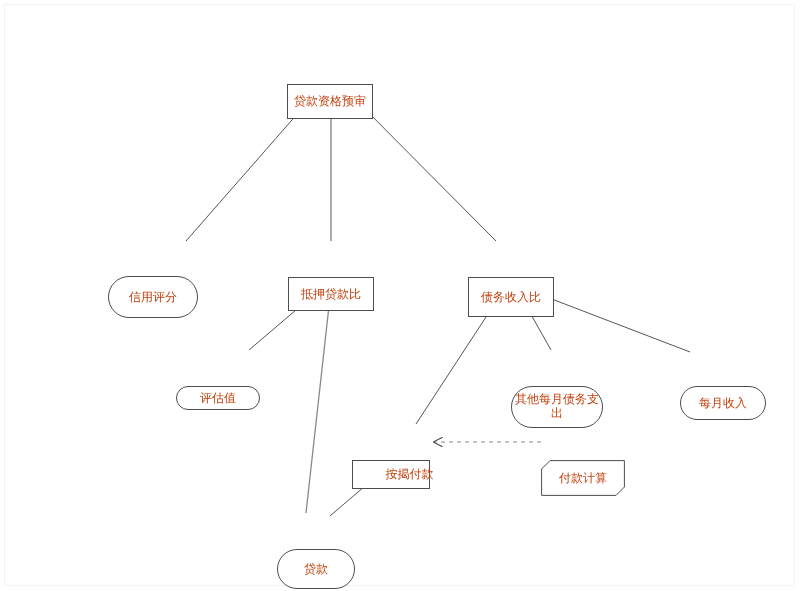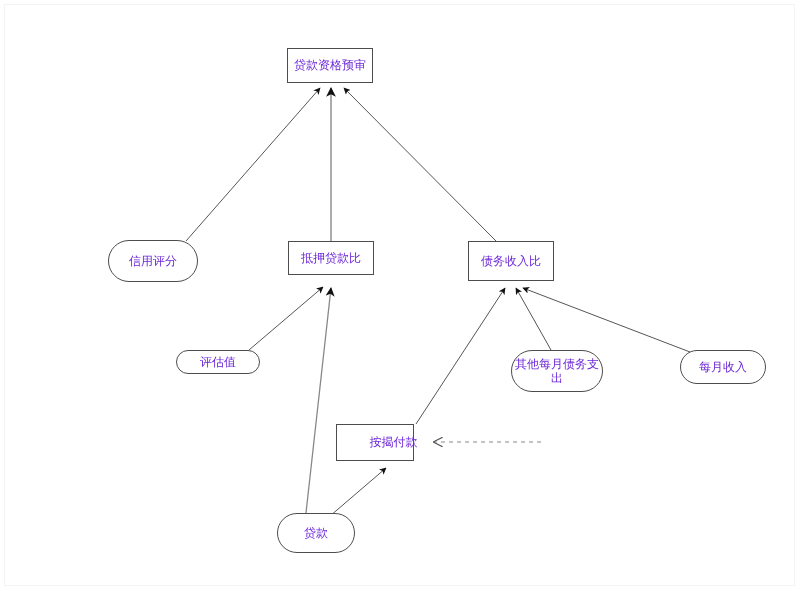--- a/index.html
+++ b/index.html
@@ -37,25 +37,26 @@
     height: 591px;
   }
   .node {
     position: absolute;
     box-sizing: border-box;
     background: #ffffff;
     border: 1px solid #4d4d4d;
     display: flex;
     align-items: center;
     justify-content: center;
-    color: #6d28d9;
+    color: #c2410c;
     font-size: 12px;
     line-height: 13px;
     text-align: center;
     white-space: nowrap;
+    margin-top: 36px;
   }
   .node.rect {
     border-radius: 0;
   }
   .node.rounded {
     border-radius: 22px;
     justify-content: center;
   }
   .node.note {
     border: none;
@@ -75,20 +76,21 @@
   }
   
   .node.overflow-label {
     overflow: visible;
   }
   .node.overflow-label .node-label {
     white-space: normal;
     width: 96px;
     word-break: break-all;
     line-height: 14px;
+    font-family: Liberation Mono, monospace;
   }
 </style>
 </head>
 <body>
 
 <div id="canvas">
 
   <div id="page-frame"></div>
 
   <svg id="edges" viewBox="0 0 800 591" xmlns="http://www.w3.org/2000/svg">
@@ -143,22 +145,28 @@
   </div>
 
   <div class="node rounded overflow-label" style="left:511px; top:350px; width:92px; height:42px;">
     <span class="node-label">其他每月债务支出</span>
   </div>
 
   <div class="node rounded" style="left:680px; top:350px; width:86px; height:34px;">
     <span class="node-label">每月收入</span>
   </div>
 
-  <div class="node rect" style="left:336px; top:424px; width:78px; height:37px;padding-left:37px;">
+  <div class="node rect" style="left:352px; top:424px; width:78px; height:29px;padding-left:37px;">
     <span class="node-label">按揭付款</span>
   </div>
 
+  <div class="node note" style="left:541px; top:424px; width:84px; height:36px;">
+    <svg class="note-shape" viewBox="0 0 84 36" preserveAspectRatio="none" xmlns="http://www.w3.org/2000/svg">
+      <path d="M 9 0.6 L 83.4 0.6 L 83.4 27 L 75 35.4 L 0.6 35.4 L 0.6 9 Z" fill="#ffffff" stroke="#4d4d4d" stroke-width="1" vector-effect="non-scaling-stroke"></path>
+    </svg>
+    <span class="node-label">付款计算</span>
+  </div>
 
   <div class="node rounded" style="left:277px; top:513px; width:78px; height:40px;">
     <span class="node-label">贷款</span>
   </div>
 
 </div>
 
 </body></html>

